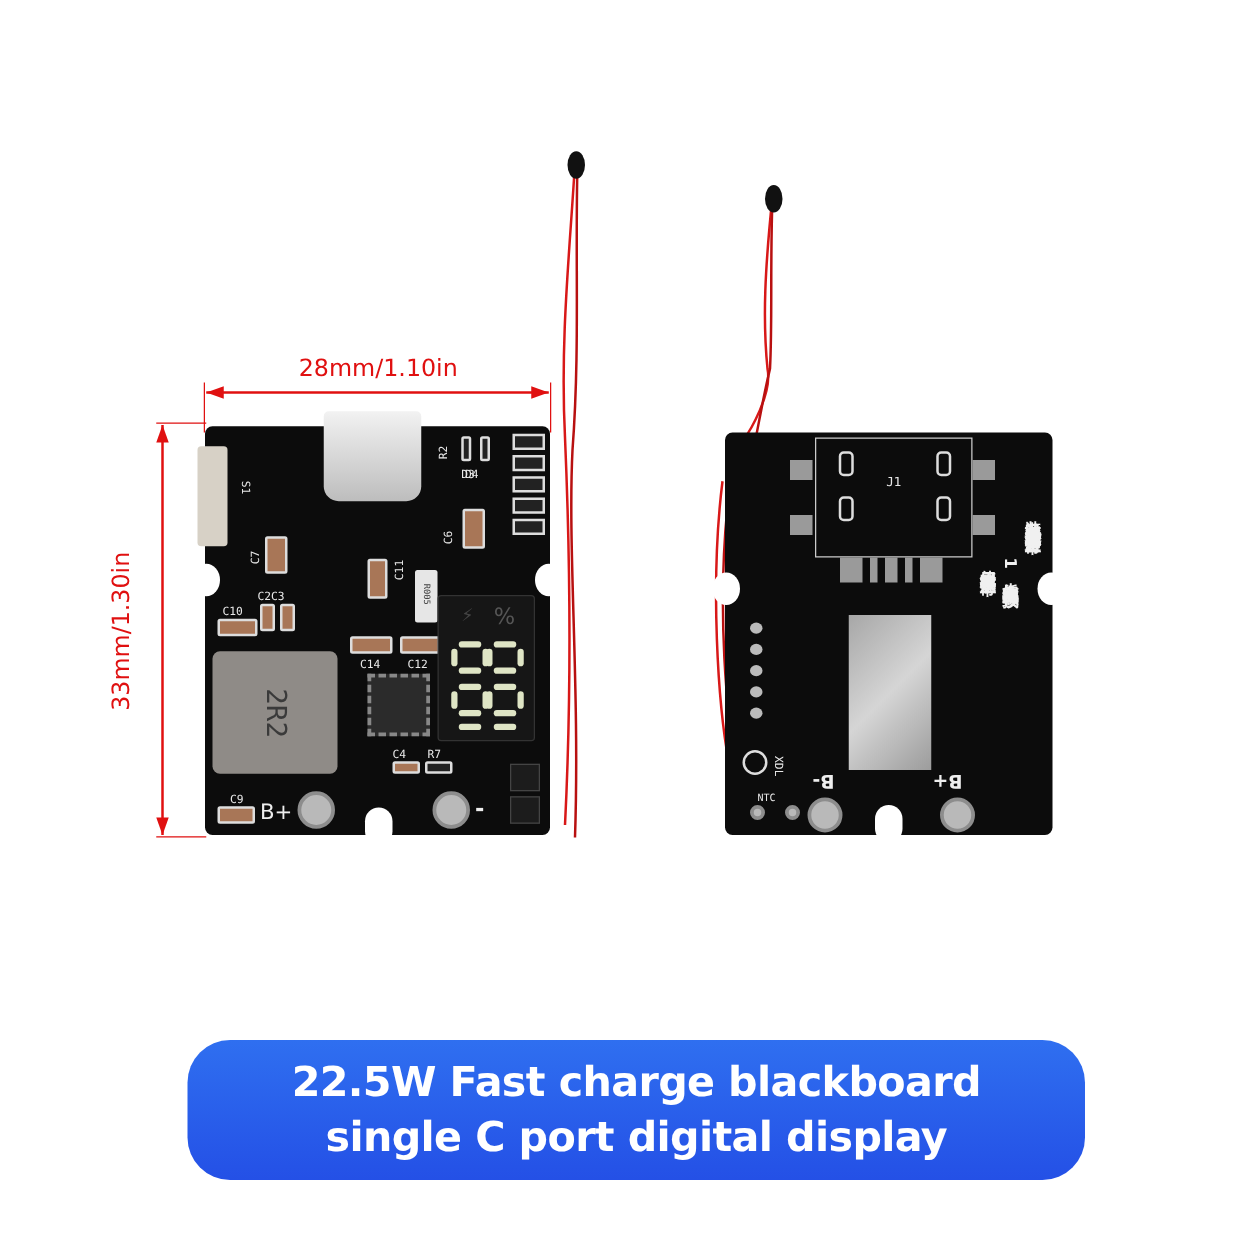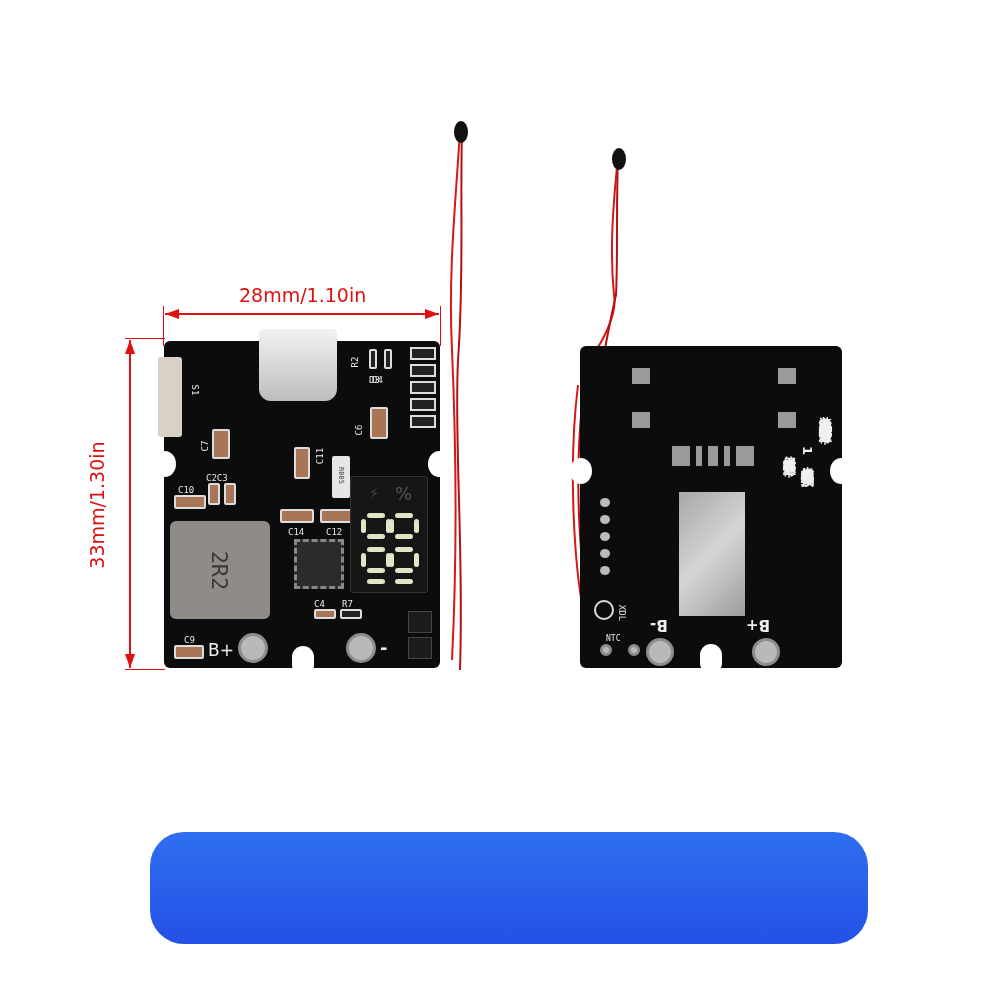--- a/index.html
+++ b/index.html
@@ -144,20 +144,27 @@
   <path d="M8 240 C -2 320, 4 420, 14 470 C 24 510, 50 520, 62 490" stroke="#d81818" stroke-width="2" fill="none"></path>
   <path d="M12 260 C 4 340, 10 430, 22 480" stroke="#b81010" stroke-width="2" fill="none"></path>
   <ellipse cx="49" cy="14" rx="7" ry="11" fill="#111"></ellipse>
 </svg>
 
 <div class="abs pcb" style="left:580px;top:346px;width:262px;height:322px;">
   <div class="notch" style="left:-10px;top:112px;width:22px;height:26px;"></div>
   <div class="notch" style="left:250px;top:112px;width:22px;height:26px;"></div>
   <div class="notch" style="left:120px;top:298px;width:22px;height:30px;border-radius:11px;"></div>
 
+  <div class="abs" style="left:72px;top:4px;width:126px;height:96px;border:1px solid #ccc;box-sizing:border-box;">
+    <div class="abs silk" style="left:56px;top:30px;font-size:10px;">J1</div>
+    <div class="abs" style="left:18px;top:10px;width:8px;height:16px;border:2px solid #ddd;border-radius:4px;"></div>
+    <div class="abs" style="left:96px;top:10px;width:8px;height:16px;border:2px solid #ddd;border-radius:4px;"></div>
+    <div class="abs" style="left:18px;top:46px;width:8px;height:16px;border:2px solid #ddd;border-radius:4px;"></div>
+    <div class="abs" style="left:96px;top:46px;width:8px;height:16px;border:2px solid #ddd;border-radius:4px;"></div>
+  </div>
   <div class="abs" style="left:52px;top:22px;width:18px;height:16px;background:#9a9a9a;"></div>
   <div class="abs" style="left:198px;top:22px;width:18px;height:16px;background:#9a9a9a;"></div>
   <div class="abs" style="left:52px;top:66px;width:18px;height:16px;background:#9a9a9a;"></div>
   <div class="abs" style="left:198px;top:66px;width:18px;height:16px;background:#9a9a9a;"></div>
   <div class="abs" style="left:92px;top:100px;width:86px;height:20px;display:flex;gap:6px;">
     <div style="width:18px;background:#9a9a9a;"></div>
       <div style="width:6px;background:#9a9a9a;"></div>
       <div style="width:10px;background:#9a9a9a;"></div>
       <div style="width:6px;background:#9a9a9a;"></div>
       <div style="width:18px;background:#9a9a9a;"></div>
@@ -183,13 +190,15 @@
   <div class="abs" style="left:166px;top:270px;color:#eee;font-size:15px;font-weight:bold;transform:rotate(180deg);">B+</div>
   <div class="abs pad" style="left:66px;top:292px;width:28px;height:28px;"></div>
   <div class="abs pad" style="left:172px;top:292px;width:28px;height:28px;"></div>
 
   <div class="abs cn" style="left:236px;top:60px;">装电池前务必插电看指示灯是否正常</div>
   <div class="abs cn" style="left:218px;top:100px;">1先插电测试再接线</div>
   <div class="abs cn" style="left:200px;top:100px;">使用时发热属于正常</div>
 </div>
 
 <div class="abs banner">
+  <span>22.5W Fast charge blackboard</span>
+  <span>single C port digital display</span>
 </div>
 
 </body></html>

